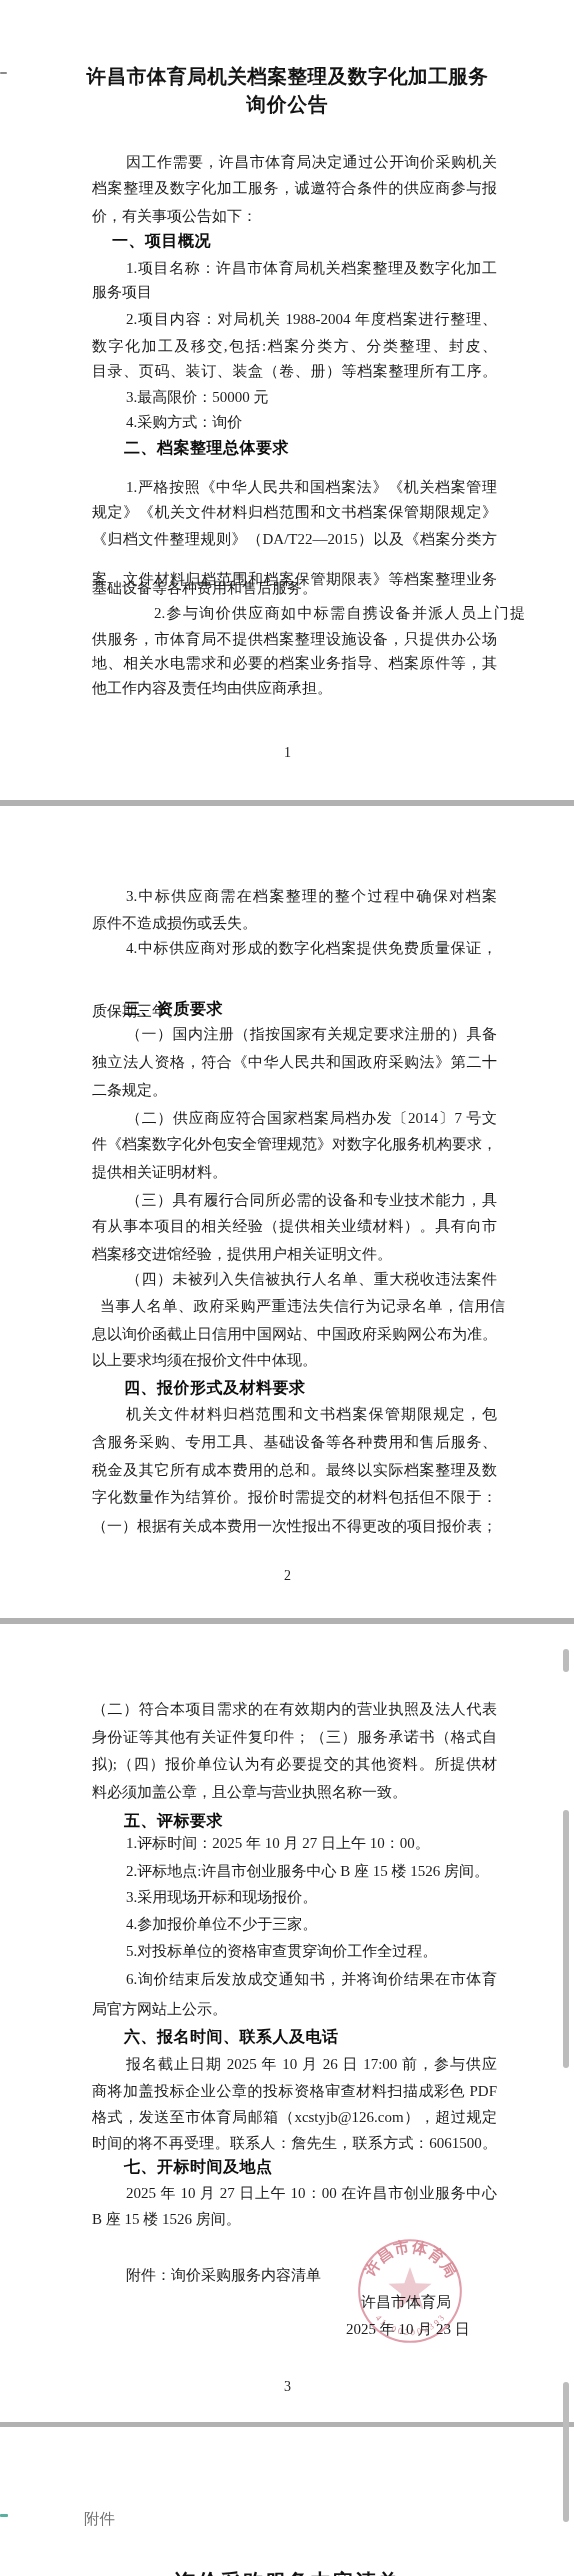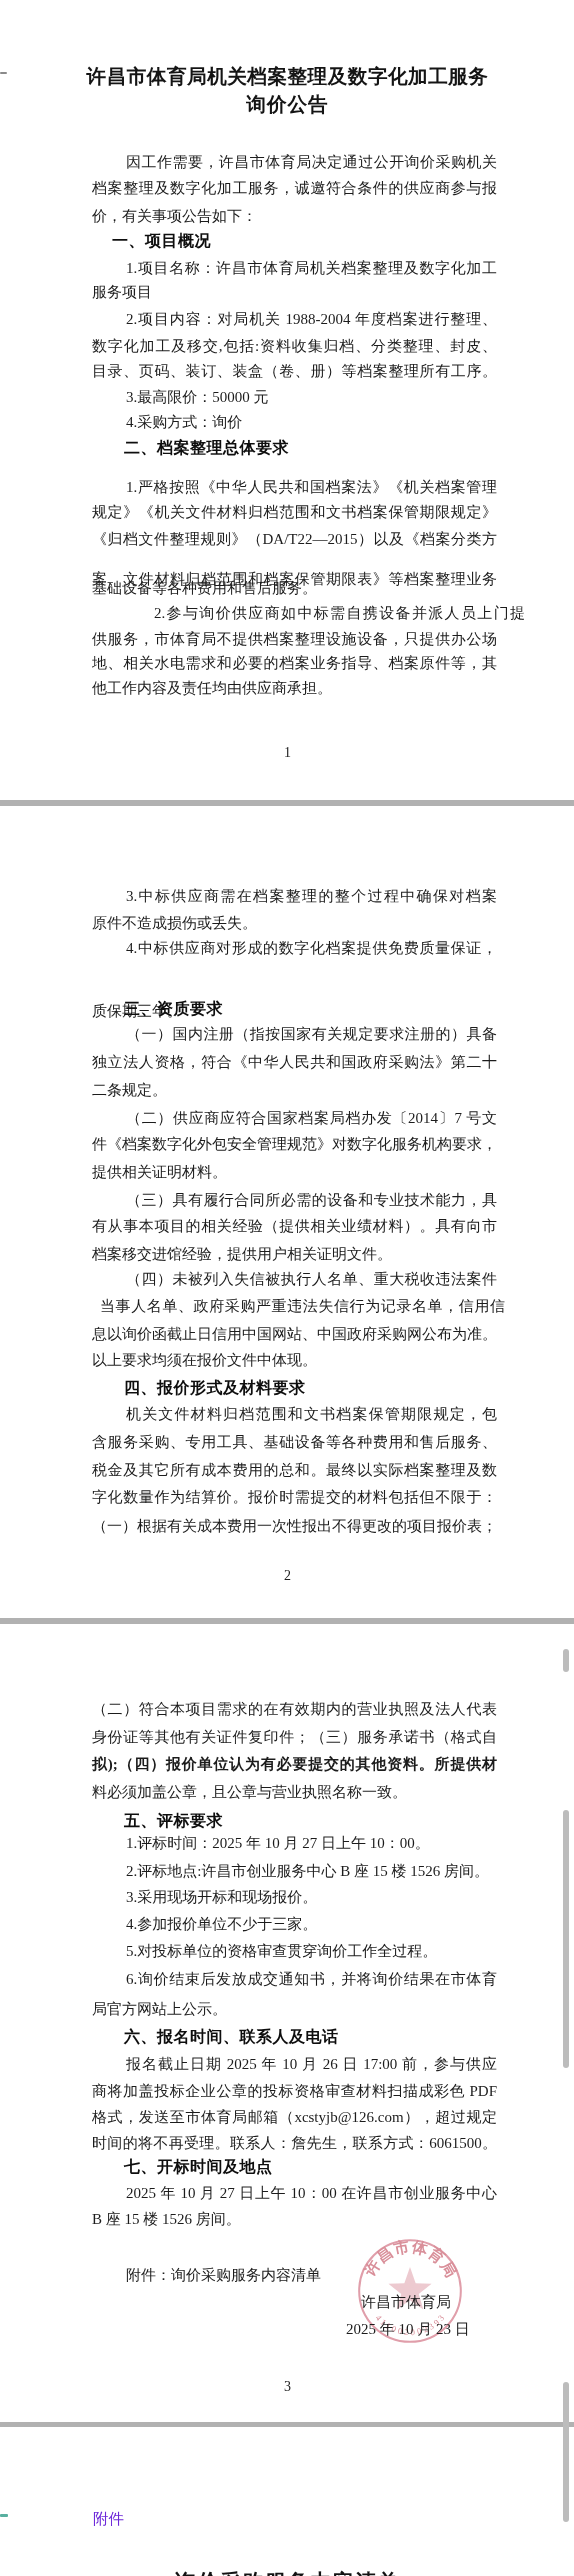--- a/index.html
+++ b/index.html
@@ -10,21 +10,21 @@
   #title-1{top:64px;letter-spacing:0.5px;}
   #title-2{top:92px;letter-spacing:1px;}
   .ln{position:absolute;font-size:15px;line-height:23px;color:#1c1c1c;white-space:pre;}
   .ln.j{white-space:normal;text-align:justify;text-align-last:justify;}
   .ln.hd{font-family:"Liberation Sans","DejaVu Sans",sans-serif;font-weight:700;font-size:16px;
          color:#0e0e0e;letter-spacing:0.5px;}
   .ln.pg{left:0;width:100%;text-align:center;font-size:14px;}
   .sep{position:absolute;left:0;width:100%;background:#b1b1b1;}
   .thumb{position:absolute;left:563px;width:5.7px;border-radius:3.1px;background:#bcbcbc;}
   .art{position:absolute;border-radius:1px;}
-  #att-label{position:absolute;left:93px;top:2509px;font-size:15.5px;color:#6d28d9;}
+  #att-label{position:absolute;left:84px;top:2509px;font-size:15.5px;color:#737373;}
   #att-title{position:absolute;left:0;width:100%;top:2568px;text-align:center;font-size:21px;
              font-weight:bold;letter-spacing:1.5px;color:#121212;}
   #stamp{position:absolute;left:352px;top:2233px;opacity:.9;}
 </style>
 </head>
 <body>
 
 <div class="doc">
 
   <svg id="stamp" width="116" height="116" viewBox="0 0 226 226">
@@ -49,21 +49,21 @@
   <div id="att-title">询价采购服务内容清单</div>
 
   <div id="lines-root">
       <div class="ln j" style="top: 151px; left: 126px; width: 371px;">因工作需要，许昌市体育局决定通过公开询价采购机关</div>
       <div class="ln j" style="top: 177px; left: 92px; width: 405px;">档案整理及数字化加工服务，诚邀符合条件的供应商参与报</div>
       <div class="ln" style="top: 205px; left: 92px;">价，有关事项公告如下：</div>
       <div class="ln hd" style="top: 229px; left: 112px;">一、项目概况</div>
       <div class="ln j" style="top: 257px; left: 126px; width: 371px;">1.项目名称：许昌市体育局机关档案整理及数字化加工</div>
       <div class="ln" style="top: 281px; left: 92px;">服务项目</div>
       <div class="ln j" style="top: 308px; left: 126px; width: 371px;">2.项目内容：对局机关 1988-2004 年度档案进行整理、</div>
-      <div class="ln j" style="top: 335px; left: 92px; width: 405px;">数字化加工及移交,包括:资料收集归档、分类整理、封皮、</div>
+      <div class="ln j" style="top: 335px; left: 92px; width: 405px;">数字化加工及移交,包括:档案分类方、分类整理、封皮、</div>
       <div class="ln j" style="top: 360px; left: 92px; width: 405px;">目录、页码、装订、装盒（卷、册）等档案整理所有工序。</div>
       <div class="ln" style="top: 386px; left: 126px;">3.最高限价：50000 元</div>
       <div class="ln" style="top: 411px; left: 126px;">4.采购方式：询价</div>
       <div class="ln hd" style="top: 436px; left: 124px;">二、档案整理总体要求</div>
       <div class="ln j" style="top: 476px; left: 126px; width: 371px;">1.严格按照《中华人民共和国档案法》《机关档案管理</div>
       <div class="ln j" style="top: 501px; left: 92px; width: 405px;">规定》《机关文件材料归档范围和文书档案保管期限规定》</div>
       <div class="ln j" style="top: 528px; left: 92px; width: 405px;">《归档文件整理规则》（DA/T22—2015）以及《档案分类方</div>
       <div class="ln j" style="top: 568px; left: 92px; width: 405px;">案、文件材料归档范围和档案保管期限表》等档案整理业务</div>
       <div class="ln" style="top: 577px; left: 92px;">基础设备等各种费用和售后服务。</div>
       <div class="ln j" style="top: 602px; left: 126px; width: 371px; margin-left: 28px;">2.参与询价供应商如中标需自携设备并派人员上门提</div>
@@ -91,21 +91,21 @@
       <div class="ln" style="top: 1349px; left: 92px;">以上要求均须在报价文件中体现。</div>
       <div class="ln hd" style="top: 1376px; left: 124px;">四、报价形式及材料要求</div>
       <div class="ln j" style="top: 1403px; left: 126px; width: 371px;">机关文件材料归档范围和文书档案保管期限规定，包</div>
       <div class="ln j" style="top: 1431px; left: 92px; width: 405px;">含服务采购、专用工具、基础设备等各种费用和售后服务、</div>
       <div class="ln j" style="top: 1459px; left: 92px; width: 405px;">税金及其它所有成本费用的总和。最终以实际档案整理及数</div>
       <div class="ln j" style="top: 1486px; left: 92px; width: 405px;">字化数量作为结算价。报价时需提交的材料包括但不限于：</div>
       <div class="ln j" style="top: 1515px; left: 92px; width: 405px;">（一）根据有关成本费用一次性报出不得更改的项目报价表；</div>
       <div class="ln pg" style="top: 1564px;">2</div>
       <div class="ln j" style="top: 1698px; left: 92px; width: 405px;">（二）符合本项目需求的在有效期内的营业执照及法人代表</div>
       <div class="ln j" style="top: 1726px; left: 92px; width: 405px;">身份证等其他有关证件复印件；（三）服务承诺书（格式自</div>
-      <div class="ln j" style="top: 1753px; left: 92px; width: 405px; font-weight: bold;">拟);（四）报价单位认为有必要提交的其他资料。所提供材</div>
+      <div class="ln j" style="top: 1753px; left: 92px; width: 405px;">拟);（四）报价单位认为有必要提交的其他资料。所提供材</div>
       <div class="ln" style="top: 1781px; left: 92px;">料必须加盖公章，且公章与营业执照名称一致。</div>
       <div class="ln hd" style="top: 1809px; left: 124px;">五、评标要求</div>
       <div class="ln" style="top: 1832px; left: 126px;">1.评标时间：2025 年 10 月 27 日上午 10：00。</div>
       <div class="ln" style="top: 1860px; left: 126px;">2.评标地点:许昌市创业服务中心 B 座 15 楼 1526 房间。</div>
       <div class="ln" style="top: 1886px; left: 126px;">3.采用现场开标和现场报价。</div>
       <div class="ln" style="top: 1913px; left: 126px;">4.参加报价单位不少于三家。</div>
       <div class="ln" style="top: 1940px; left: 126px;">5.对投标单位的资格审查贯穿询价工作全过程。</div>
       <div class="ln j" style="top: 1968px; left: 126px; width: 371px;">6.询价结束后发放成交通知书，并将询价结果在市体育</div>
       <div class="ln" style="top: 1998px; left: 92px;">局官方网站上公示。</div>
       <div class="ln hd" style="top: 2025px; left: 124px;">六、报名时间、联系人及电话</div>

